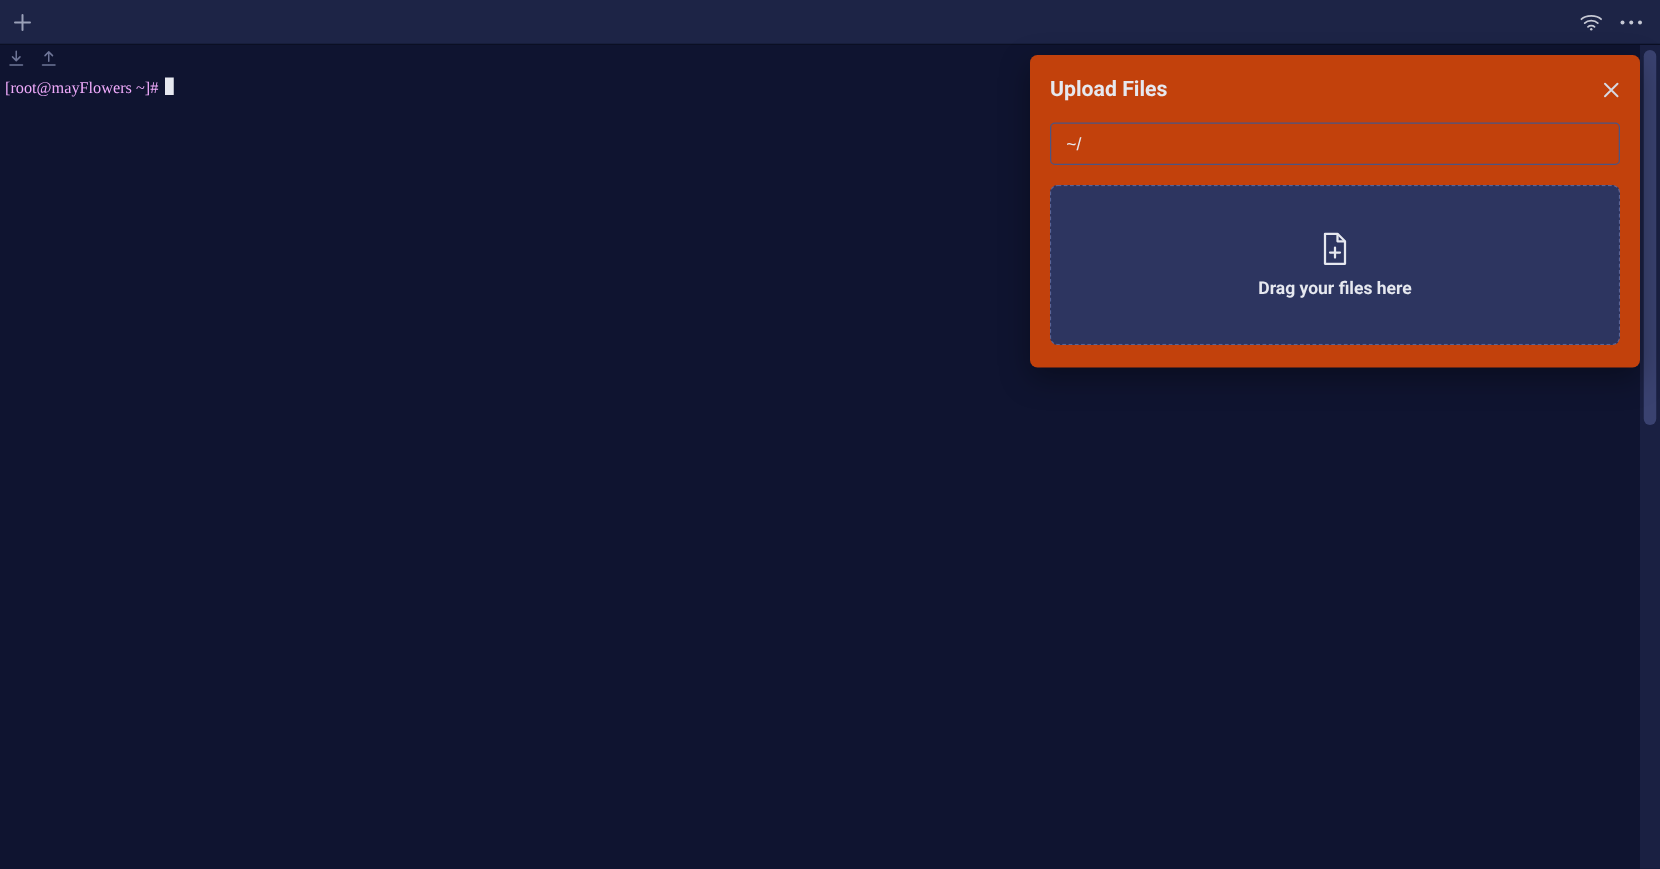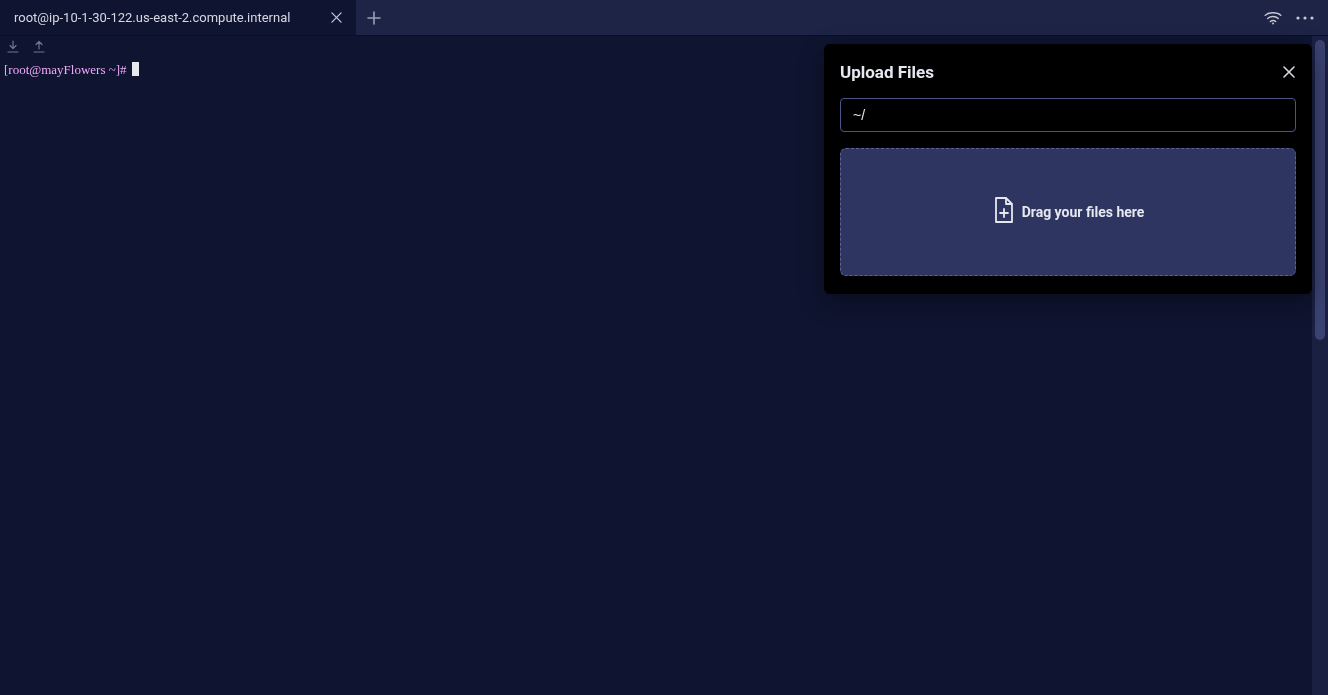--- a/index.html
+++ b/index.html
@@ -78,21 +78,21 @@
     vertical-align: -2px;
     margin-left: 2px;
   }
 
   
   .panel {
     position: absolute;
     top: 44px;
     right: 16px;
     width: 488px;
-    background: #000000;
+    background: #c2410c;
     border-radius: 6px;
     box-shadow: 0 8px 24px rgba(0,0,0,.35);
     padding: 18px 16px 18px 16px;
     color: #e6e8ef;
   }
   .panel-header {
     display: flex; align-items: center; justify-content: space-between;
     margin-bottom: 16px;
   }
   .panel-title {
@@ -121,21 +121,21 @@
     outline: none;
   }
 
   .dropzone {
     margin-top: 16px;
     border: 1px dashed #5a6496;
     border-radius: 6px;
     background: #2d3560;
     height: 128px;
     display: flex;
-    flex-direction: row;
+    flex-direction: column;
     align-items: center;
     justify-content: center;
     gap: 6px;
     cursor: pointer;
     text-align: center;
   }
   .dropzone .dz-icon { color: #e6e8ef; margin-bottom: 4px; }
   .dz-main {
     font-weight: 700;
     font-size: 14px;
@@ -162,28 +162,20 @@
     background: #3a4270;
     border-radius: 5px;
   }
 
   svg { display:block; }
 </style>
 </head>
 <body>
 
 <div class="tabbar">
-  <div class="tab">
-    <span>root@ip-10-1-30-122.us-east-2.compute.internal</span>
-    <span class="close">
-      <svg width="11" height="11" viewBox="0 0 12 12">
-          <path d="M1 1 L11 11 M11 1 L1 11" stroke="currentColor" stroke-width="1.4" stroke-linecap="round"></path>
-        </svg>
-    </span>
-  </div>
   <div class="newtab">
     <svg width="14" height="14" viewBox="0 0 14 14">
         <path d="M7 1 V13 M1 7 H13" stroke="currentColor" stroke-width="1.6" stroke-linecap="round"></path>
       </svg>
   </div>
   <div class="tabbar-spacer"></div>
   <div class="tabbar-right">
     <span class="iconbtn">
       <svg width="18" height="14" viewBox="0 0 20 16">
         <path d="M1 5 C5 1 15 1 19 5" stroke="currentColor" stroke-width="1.6" fill="none" stroke-linecap="round"></path>

